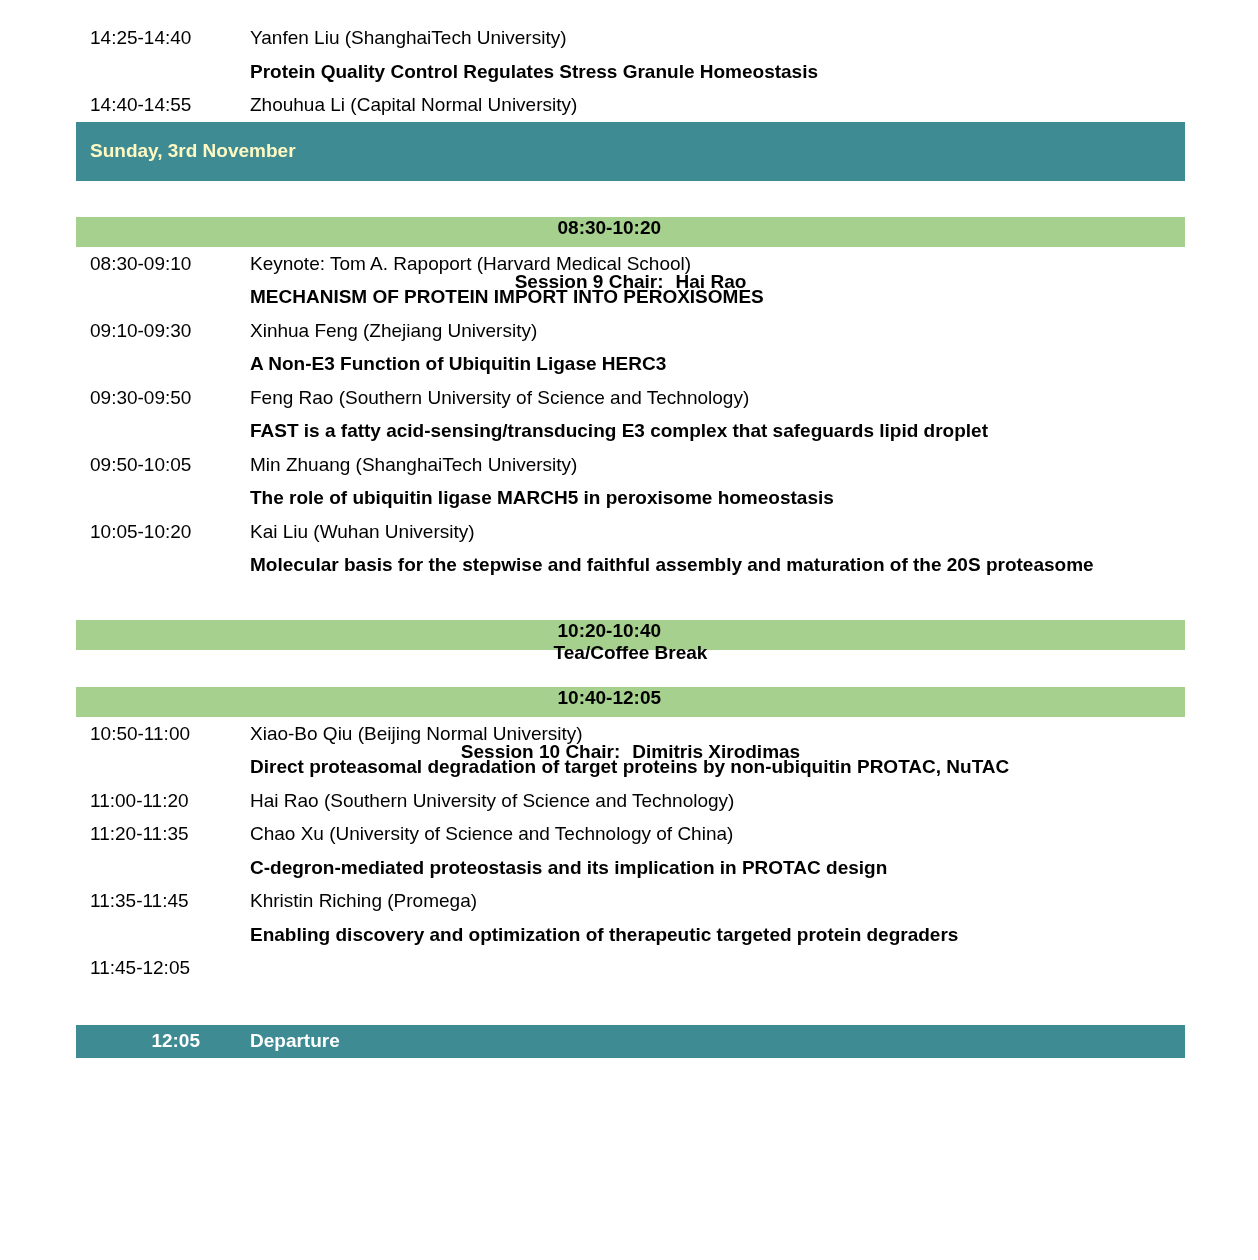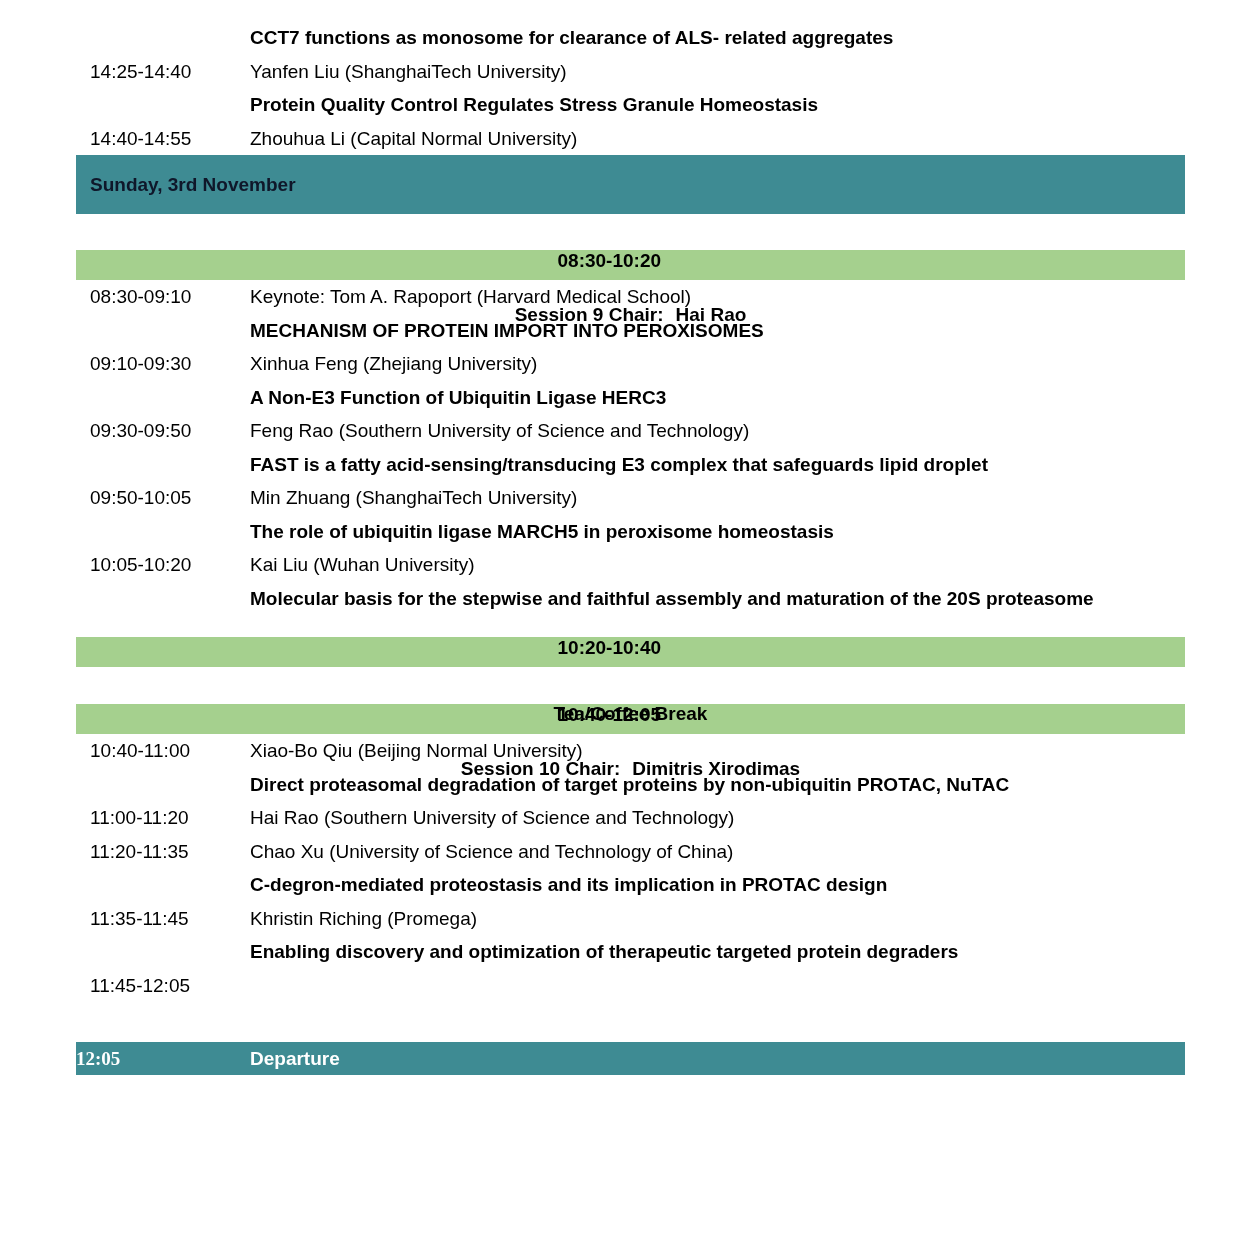--- a/index.html
+++ b/index.html
@@ -16,50 +16,46 @@
   }
   .doc{position:absolute;left:76px;top:0;width:1109px;}
   .rows{display:block;}
   .rows.pre{padding-top:21px;}
   .row{display:flex;line-height:33.5px;min-height:33.5px;align-items:flex-start;}
   .cell{display:block;}
   .time{width:174px;padding-left:14px;box-sizing:border-box;flex:none;white-space:nowrap;}
   .text{width:890px;flex:none;}
   .bold{font-weight:bold;}
   .daybar{
-    height:59px;background:var(--teal);color:#0f172a;font-weight:bold;
+    height:59px;background:var(--teal);color:#fef9c3;font-weight:bold;
     display:flex;align-items:center;padding-left:14px;box-sizing:border-box;
   }
   .greenbar{
     height:30px;background:var(--green);color:var(--ink);font-weight:bold;
     display:flex;align-items:center;flex-direction:column;
   }
   .greenbar .time{font-weight:bold;}
   .greenbar .title-wrap{display:flex;margin-top:32px;}
   .chair{margin-left:12px;}
   .mt-session9{margin-top:36px;}
-  .mt-tea{margin-top:22px;gap:44px;}
+  .mt-tea{margin-top:38px;}
   .mt-session10{margin-top:37px;}
   .tealbar-departure{
     height:33px;background:var(--teal);color:#ffffff;font-weight:bold;
     display:flex;align-items:center;margin-top:40px;
   }
-  .time-departure{width:124px;text-align:left;flex:none;font-family:Liberation Serif, serif;}
+  .time-departure{width:124px;text-align:right;flex:none;}
   .title-departure{margin-left:50px;}
 </style>
 </head>
 <body>
 
 <div class="doc">
 
   <div class="rows pre">
-      <div class="row">
-        <div class="cell time"></div>
-        <div class="cell text bold">CCT7 functions as monosome for clearance of ALS- related aggregates</div>
-      </div>
       <div class="row">
         <div class="cell time">14:25-14:40</div>
         <div class="cell text">Yanfen Liu (ShanghaiTech University)</div>
       </div>
       <div class="row">
         <div class="cell time"></div>
         <div class="cell text bold">Protein Quality Control Regulates Stress Granule Homeostasis</div>
       </div>
       <div class="row">
         <div class="cell time">14:40-14:55</div>
@@ -130,21 +126,21 @@
   <div class="greenbar mt-session10">
     <span class="time">10:40-12:05</span>
     <span class="title-wrap">
       <span>Session 10 Chair:</span>
       <span class="chair">Dimitris Xirodimas</span>
     </span>
   </div>
 
   <div class="rows">
       <div class="row">
-        <div class="cell time">10:40-11:00</div>
+        <div class="cell time">10:50-11:00</div>
         <div class="cell text">Xiao-Bo Qiu (Beijing Normal University)</div>
       </div>
       <div class="row">
         <div class="cell time"></div>
         <div class="cell text bold">Direct proteasomal degradation of target proteins by non-ubiquitin PROTAC, NuTAC</div>
       </div>
       <div class="row">
         <div class="cell time">11:00-11:20</div>
         <div class="cell text">Hai Rao (Southern University of Science and Technology)</div>
       </div>

